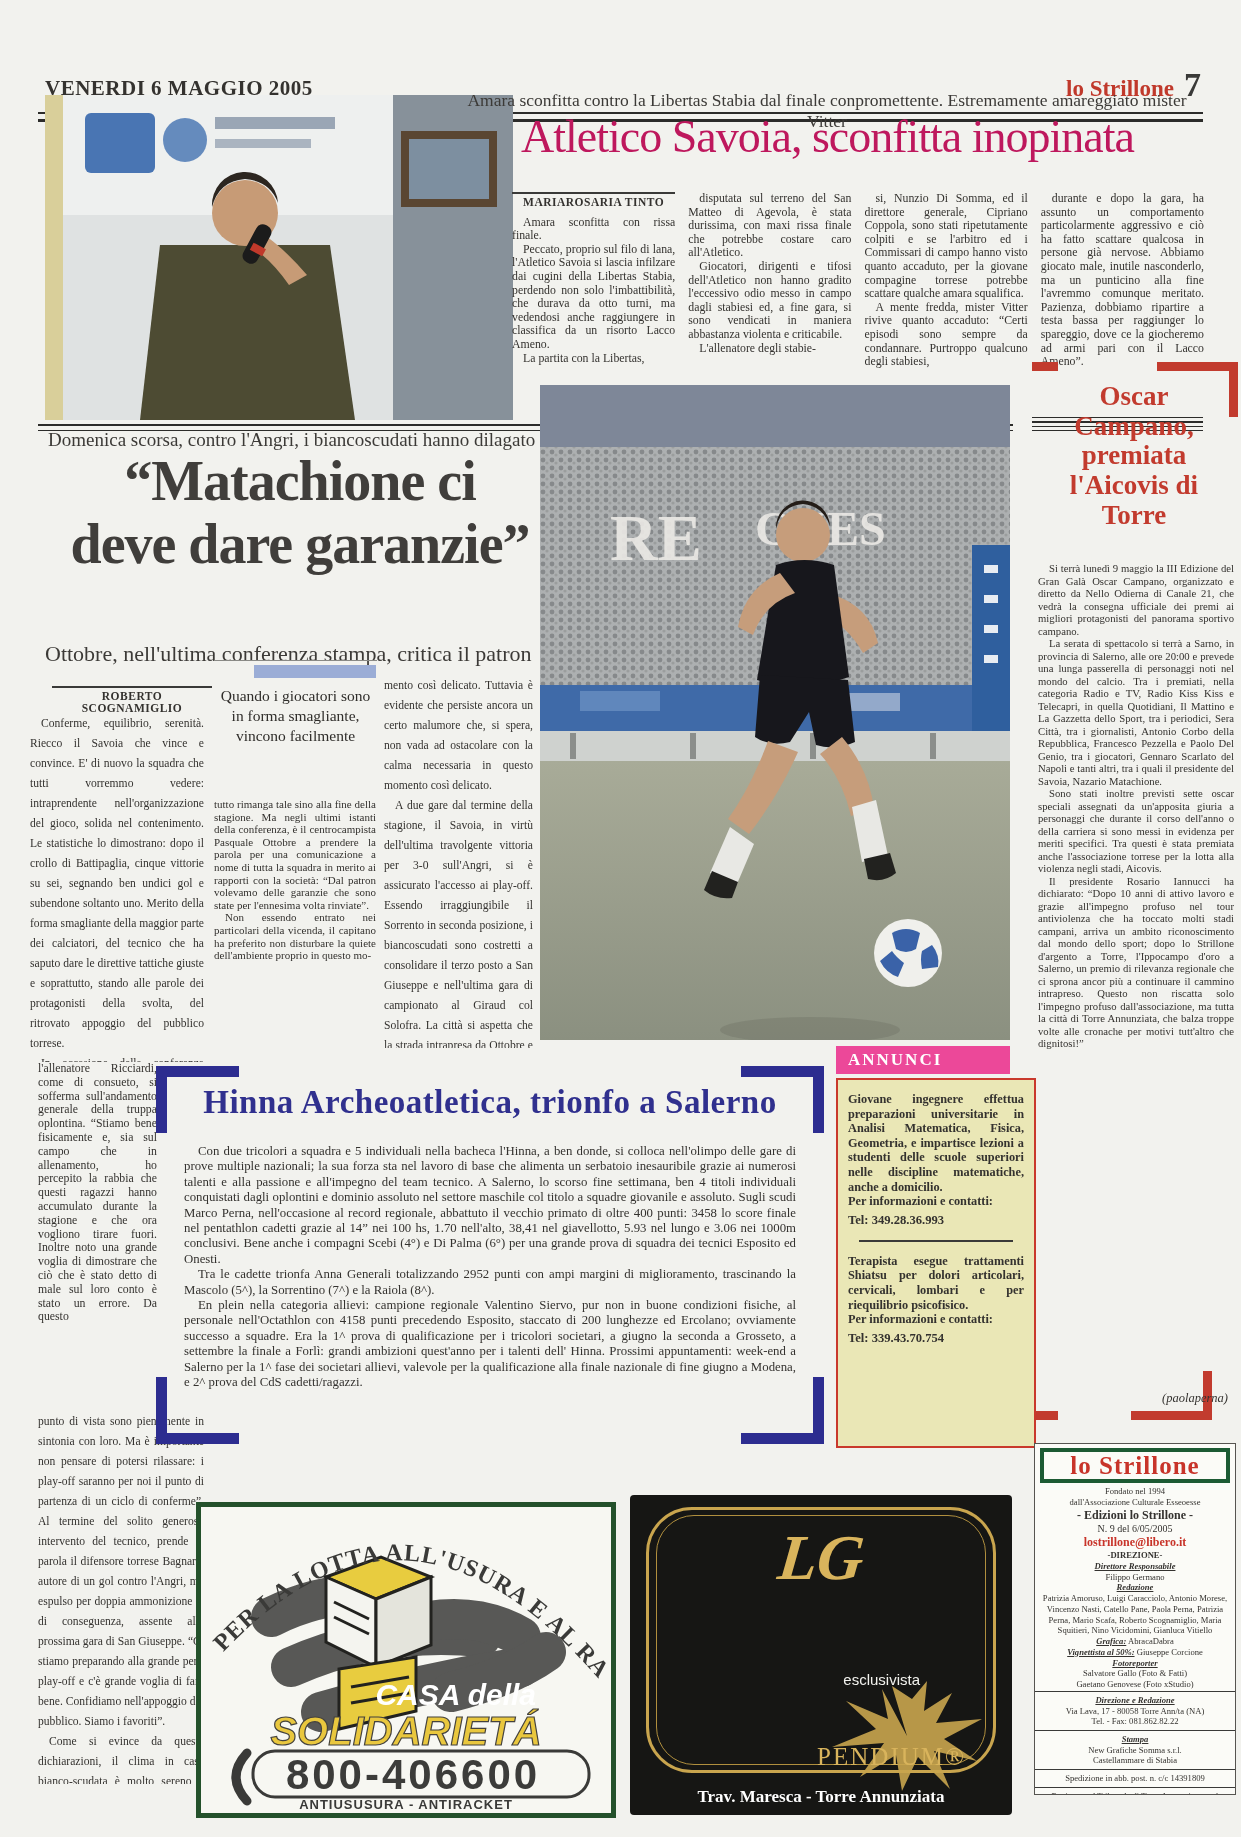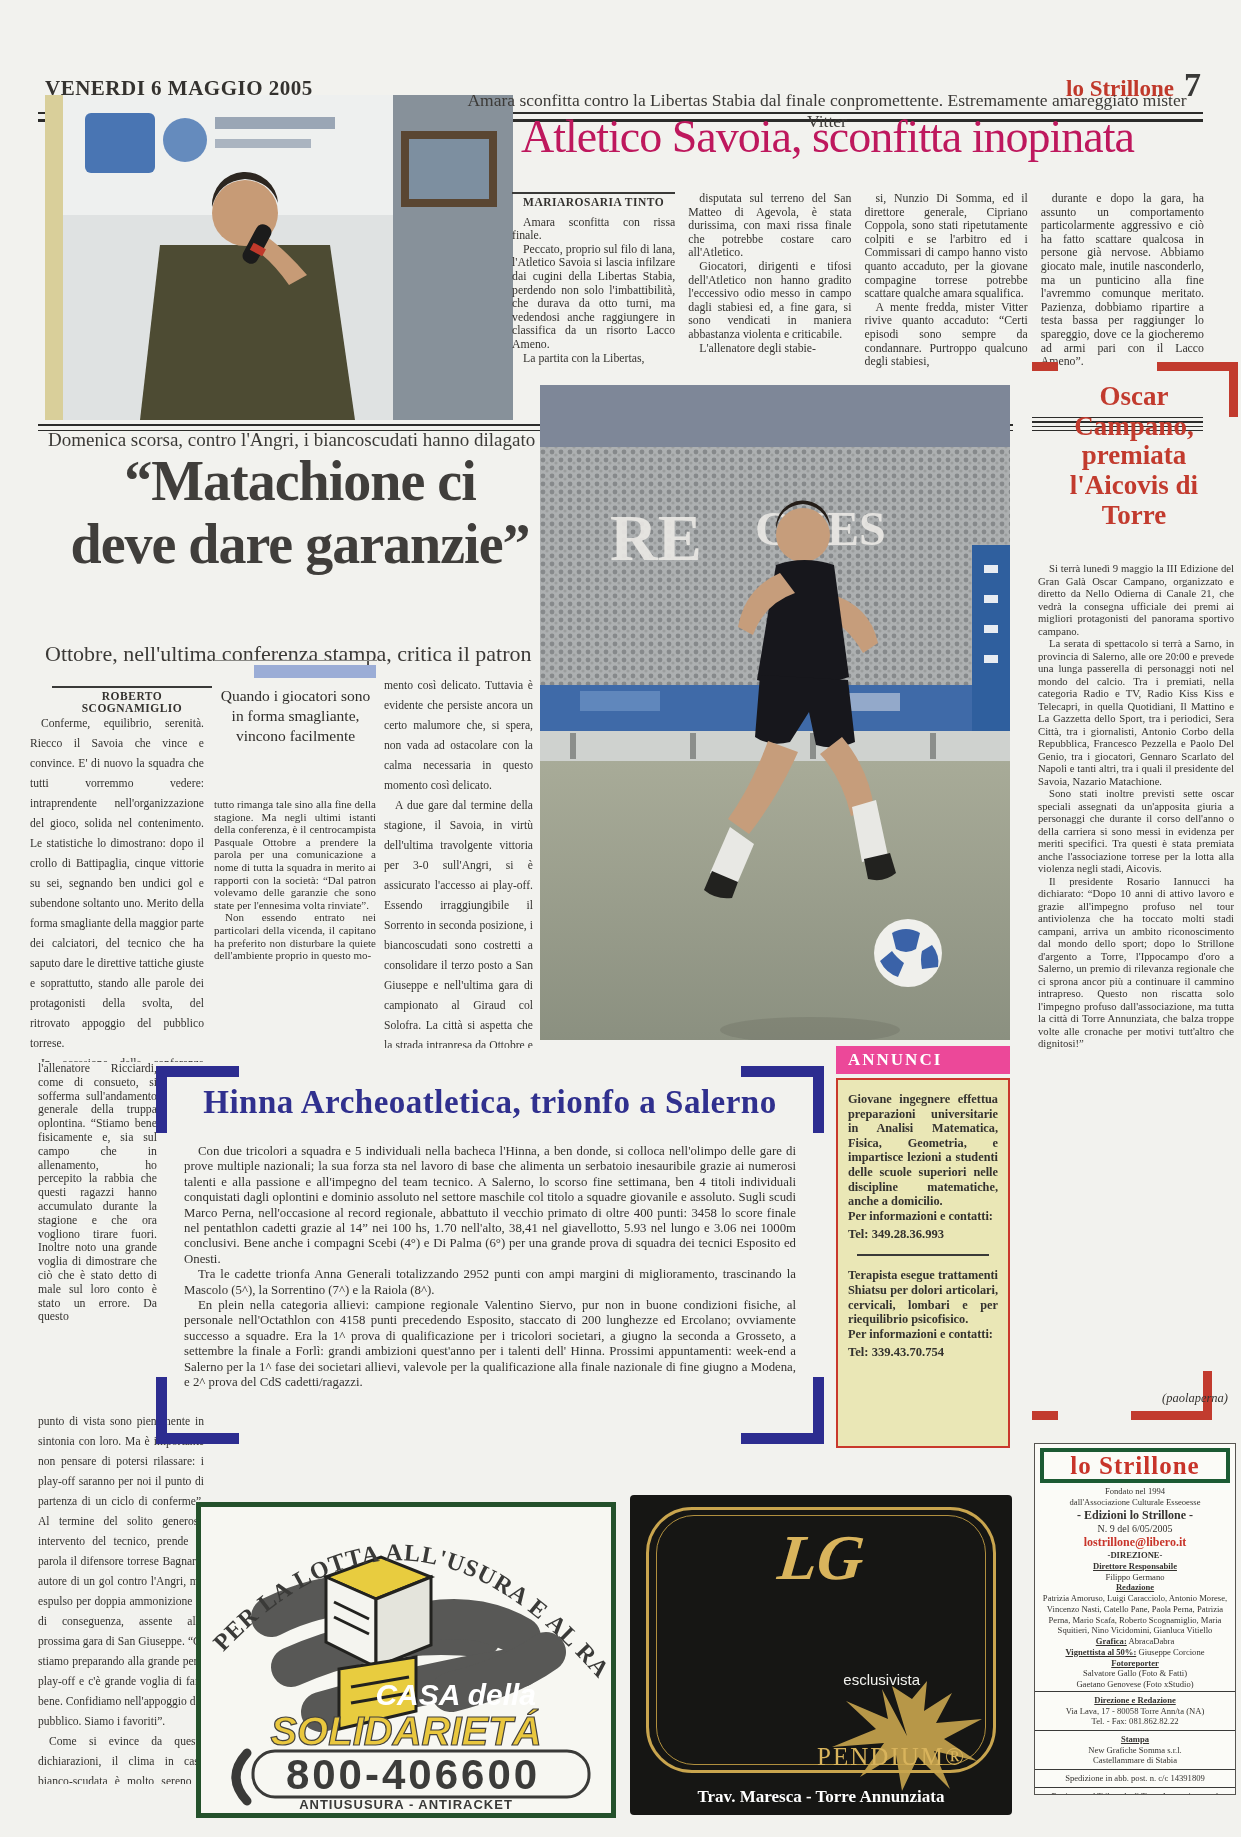--- a/index.html
+++ b/index.html
@@ -52,21 +52,21 @@
   .osc-bar-bl{position:absolute;left:0;bottom:0;width:26px;height:9px;background:#c23b2e;}
   .osc-headline{position:absolute;left:6px;top:20px;width:192px;font-size:27px;line-height:1.1;
      font-weight:bold;color:#c23b2e;text-align:center;white-space:pre-line;}
   .osc-body{position:absolute;left:6px;top:200px;width:196px;height:836px;font-size:10.7px;
      line-height:12.5px;text-align:justify;overflow:hidden;}
   .osc-body p{margin:0;text-indent:11px;}
   .osc-sign{position:absolute;right:10px;bottom:14px;font-style:italic;font-size:12.5px;}
   
   .ann-hdr{left:836px;top:1046px;width:174px;height:28px;background:#ec4899;color:#fff;
      font-weight:bold;font-size:17px;letter-spacing:2px;line-height:28px;padding-left:12px;box-sizing:border-box;}
-  .ann-box{left:836px;top:1078px;width:174px;height:370px;background:#eae7b6;border:2px solid #c9392c;
+  .ann-box{left:836px;top:1078px;width:200px;height:370px;background:#eae7b6;border:2px solid #c9392c;
      box-sizing:border-box;padding:12px 10px;}
   .ann-text{font-size:12.3px;font-weight:bold;line-height:14.6px;text-align:justify;margin:0;}
   .ann-tel{font-size:12.6px;font-weight:bold;margin:4px 0 0 0;}
   .ann-div{border-top:2px solid #3a3a38;width:88%;margin:12px auto;}
   
   .hinna{left:156px;top:1066px;width:668px;height:378px;}
   .hn-corner{position:absolute;width:72px;height:56px;}
   .hn-tl{left:0;top:0;border-top:11px solid #2d2d90;border-left:11px solid #2d2d90;}
   .hn-tr{right:0;top:0;border-top:11px solid #2d2d90;border-right:11px solid #2d2d90;}
   .hn-bl{left:0;bottom:0;border-bottom:11px solid #2d2d90;border-left:11px solid #2d2d90;}
@@ -95,21 +95,21 @@
   .lg-addr{position:absolute;left:0;right:0;bottom:8px;text-align:center;color:#fff;font-size:17px;
      font-weight:bold;font-family:Liberation Serif, serif;}
   
   .mh{left:1034px;top:1443px;width:202px;height:352px;background:#fbfbf7;border:1px solid #565450;
      box-sizing:border-box;font-size:8.6px;text-align:center;line-height:1.25;overflow:hidden;}
   .mh-logo{margin:4px 5px 2px 5px;border:4px solid #1c5a33;padding:1px 0 0 0;}
   .mh-logo .t{color:#c8342a;font-size:25px;font-weight:bold;letter-spacing:1px;line-height:1.05;}
   .mh .sec{border-top:1px solid #3a3a38;padding:3px 4px;}
   .mh .nosep{padding:1px 4px;}
   .mh .b{font-weight:bold;}
-  .mh .u{font-weight:bold;text-decoration:underline;}
+  .mh .u{font-weight:bold;text-decoration:underline;font-style:italic;}
   .mh .red{color:#c8342a;font-weight:bold;font-size:12px;}
   .mh .ed{font-weight:bold;font-size:12px;}
   .mh .issue{font-size:10px;}
 </style>
 </head>
 <body>
 
 <div id="page">
 
   <div class="abs hdr-date">VENERDI 6 MAGGIO 2005</div>

